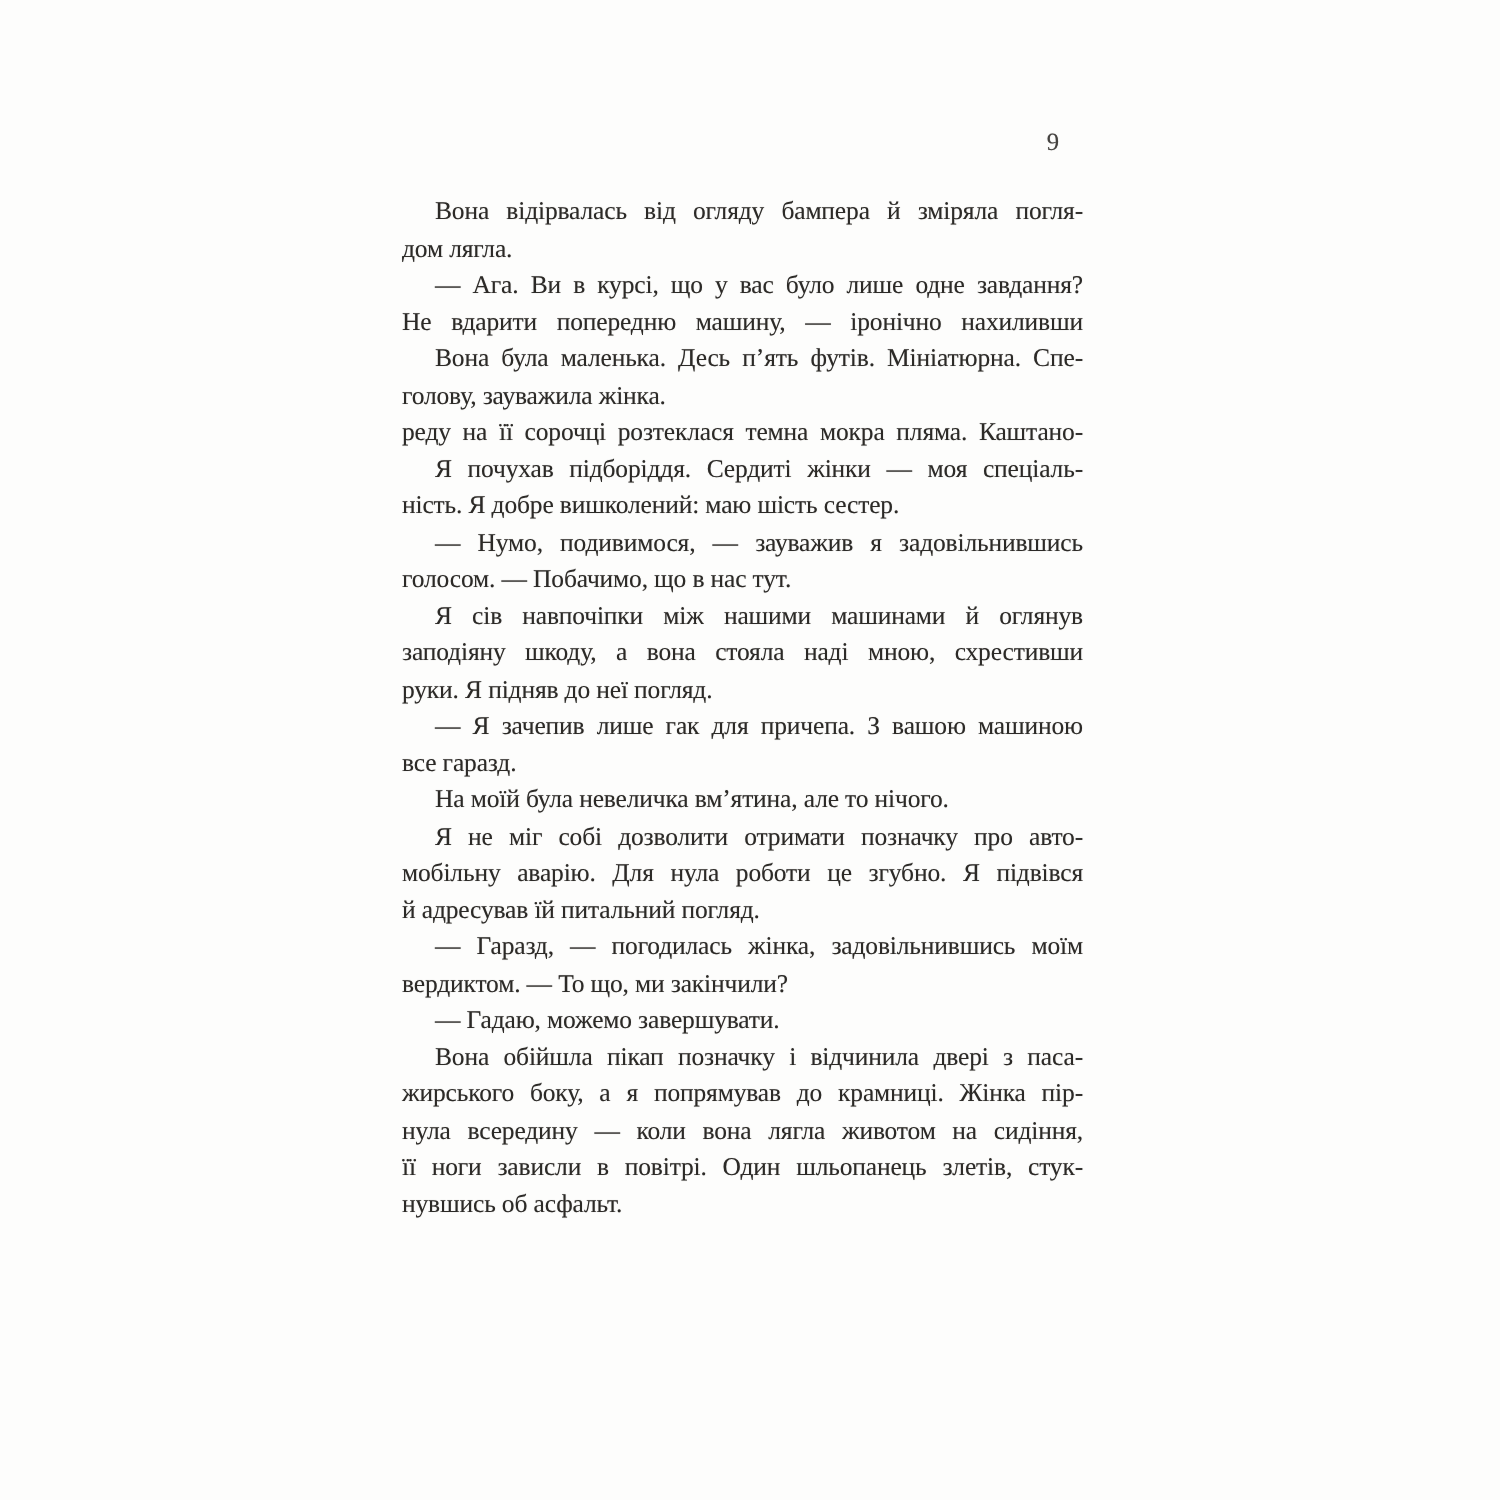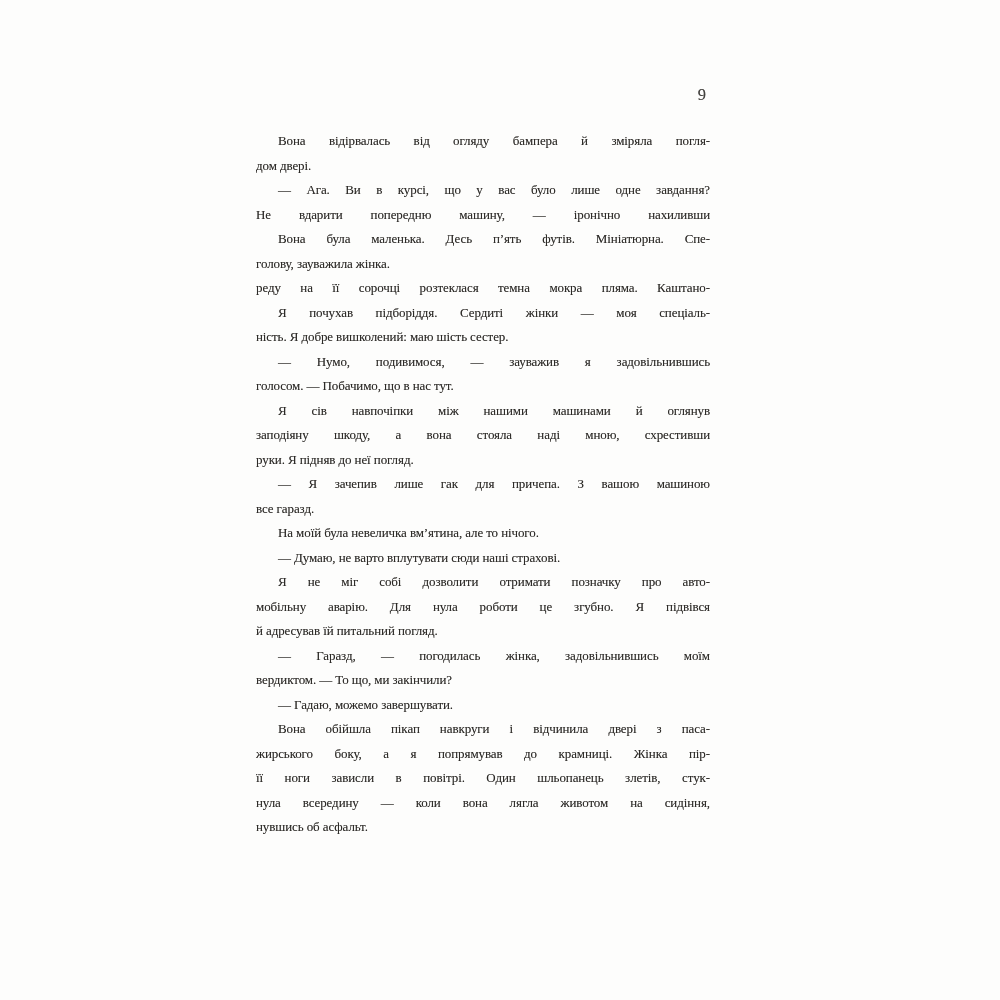--- a/index.html
+++ b/index.html
@@ -27,24 +27,24 @@
     top: 85px;
     width: 454px;
     text-align: right;
     font-size: 16.5px;
     line-height: 20px;
     color: #44423f;
     text-shadow: 0 0 0.6px rgba(60,58,55,0.45);
   }
   .text-block {
     position: absolute;
-    left: 256px;
+    left: 268px;
     top: 129px;
     width: 454px;
-    font-size: 13px;
+    font-size: 17px;
     line-height: 24.5px;
     letter-spacing: -0.1px;
     color: #2c2a27;
     text-shadow: 0 0 0.6px rgba(50,48,45,0.38);
   }
   .line {
     text-align: justify;
     text-align-last: justify;
     white-space: normal;
   }
@@ -55,42 +55,41 @@
     text-indent: 22px;
   }
 </style>
 </head>
 <body>
 
 <div class="page">
   <div class="folio">9</div>
   <div class="text-block" id="text-block">
       <div class="line indent">Вона відірвалась від огляду бампера й зміряла погля-</div>
-      <div class="line para-end">дом двері.</div>
+      <div class="line para-end">дом лягла.</div>
       <div class="line indent">— Ага. Ви в курсі, що у вас було лише одне завдання?</div>
       <div class="line">Не вдарити попередню машину, — іронічно нахиливши</div>
       <div class="line indent">Вона була маленька. Десь п’ять футів. Мініатюрна. Спе-</div>
       <div class="line para-end">голову, зауважила жінка.</div>
       <div class="line">реду на її сорочці розтеклася темна мокра пляма. Каштано-</div>
       <div class="line indent">Я почухав підборіддя. Сердиті жінки — моя спеціаль-</div>
       <div class="line para-end">ність. Я добре вишколений: маю шість сестер.</div>
       <div class="line indent">— Нумо, подивимося, — зауважив я задовільнившись</div>
       <div class="line para-end">голосом. — Побачимо, що в нас тут.</div>
       <div class="line indent">Я сів навпочіпки між нашими машинами й оглянув</div>
       <div class="line">заподіяну шкоду, а вона стояла наді мною, схрестивши</div>
       <div class="line para-end">руки. Я підняв до неї погляд.</div>
       <div class="line indent">— Я зачепив лише гак для причепа. З вашою машиною</div>
       <div class="line para-end">все гаразд.</div>
       <div class="line indent para-end">На моїй була невеличка вм’ятина, але то нічого.</div>
-      <div class="line indent para-end">— Думаю, не варто вплутувати сюди наші страхові.</div>
       <div class="line indent">Я не міг собі дозволити отримати позначку про авто-</div>
       <div class="line">мобільну аварію. Для нула роботи це згубно. Я підвівся</div>
       <div class="line para-end">й адресував їй питальний погляд.</div>
       <div class="line indent">— Гаразд, — погодилась жінка, задовільнившись моїм</div>
       <div class="line para-end">вердиктом. — То що, ми закінчили?</div>
       <div class="line indent para-end">— Гадаю, можемо завершувати.</div>
-      <div class="line indent">Вона обійшла пікап навкруги і відчинила двері з паса-</div>
+      <div class="line indent">Вона обійшла пікап позначку і відчинила двері з паса-</div>
       <div class="line">жирського боку, а я попрямував до крамниці. Жінка пір-</div>
+      <div class="line">нула всередину — коли вона лягла животом на сидіння,</div>
       <div class="line">її ноги зависли в повітрі. Один шльопанець злетів, стук-</div>
-      <div class="line">нула всередину — коли вона лягла животом на сидіння,</div>
       <div class="line para-end">нувшись об асфальт.</div>
     </div>
 </div>
 
 </body></html>

